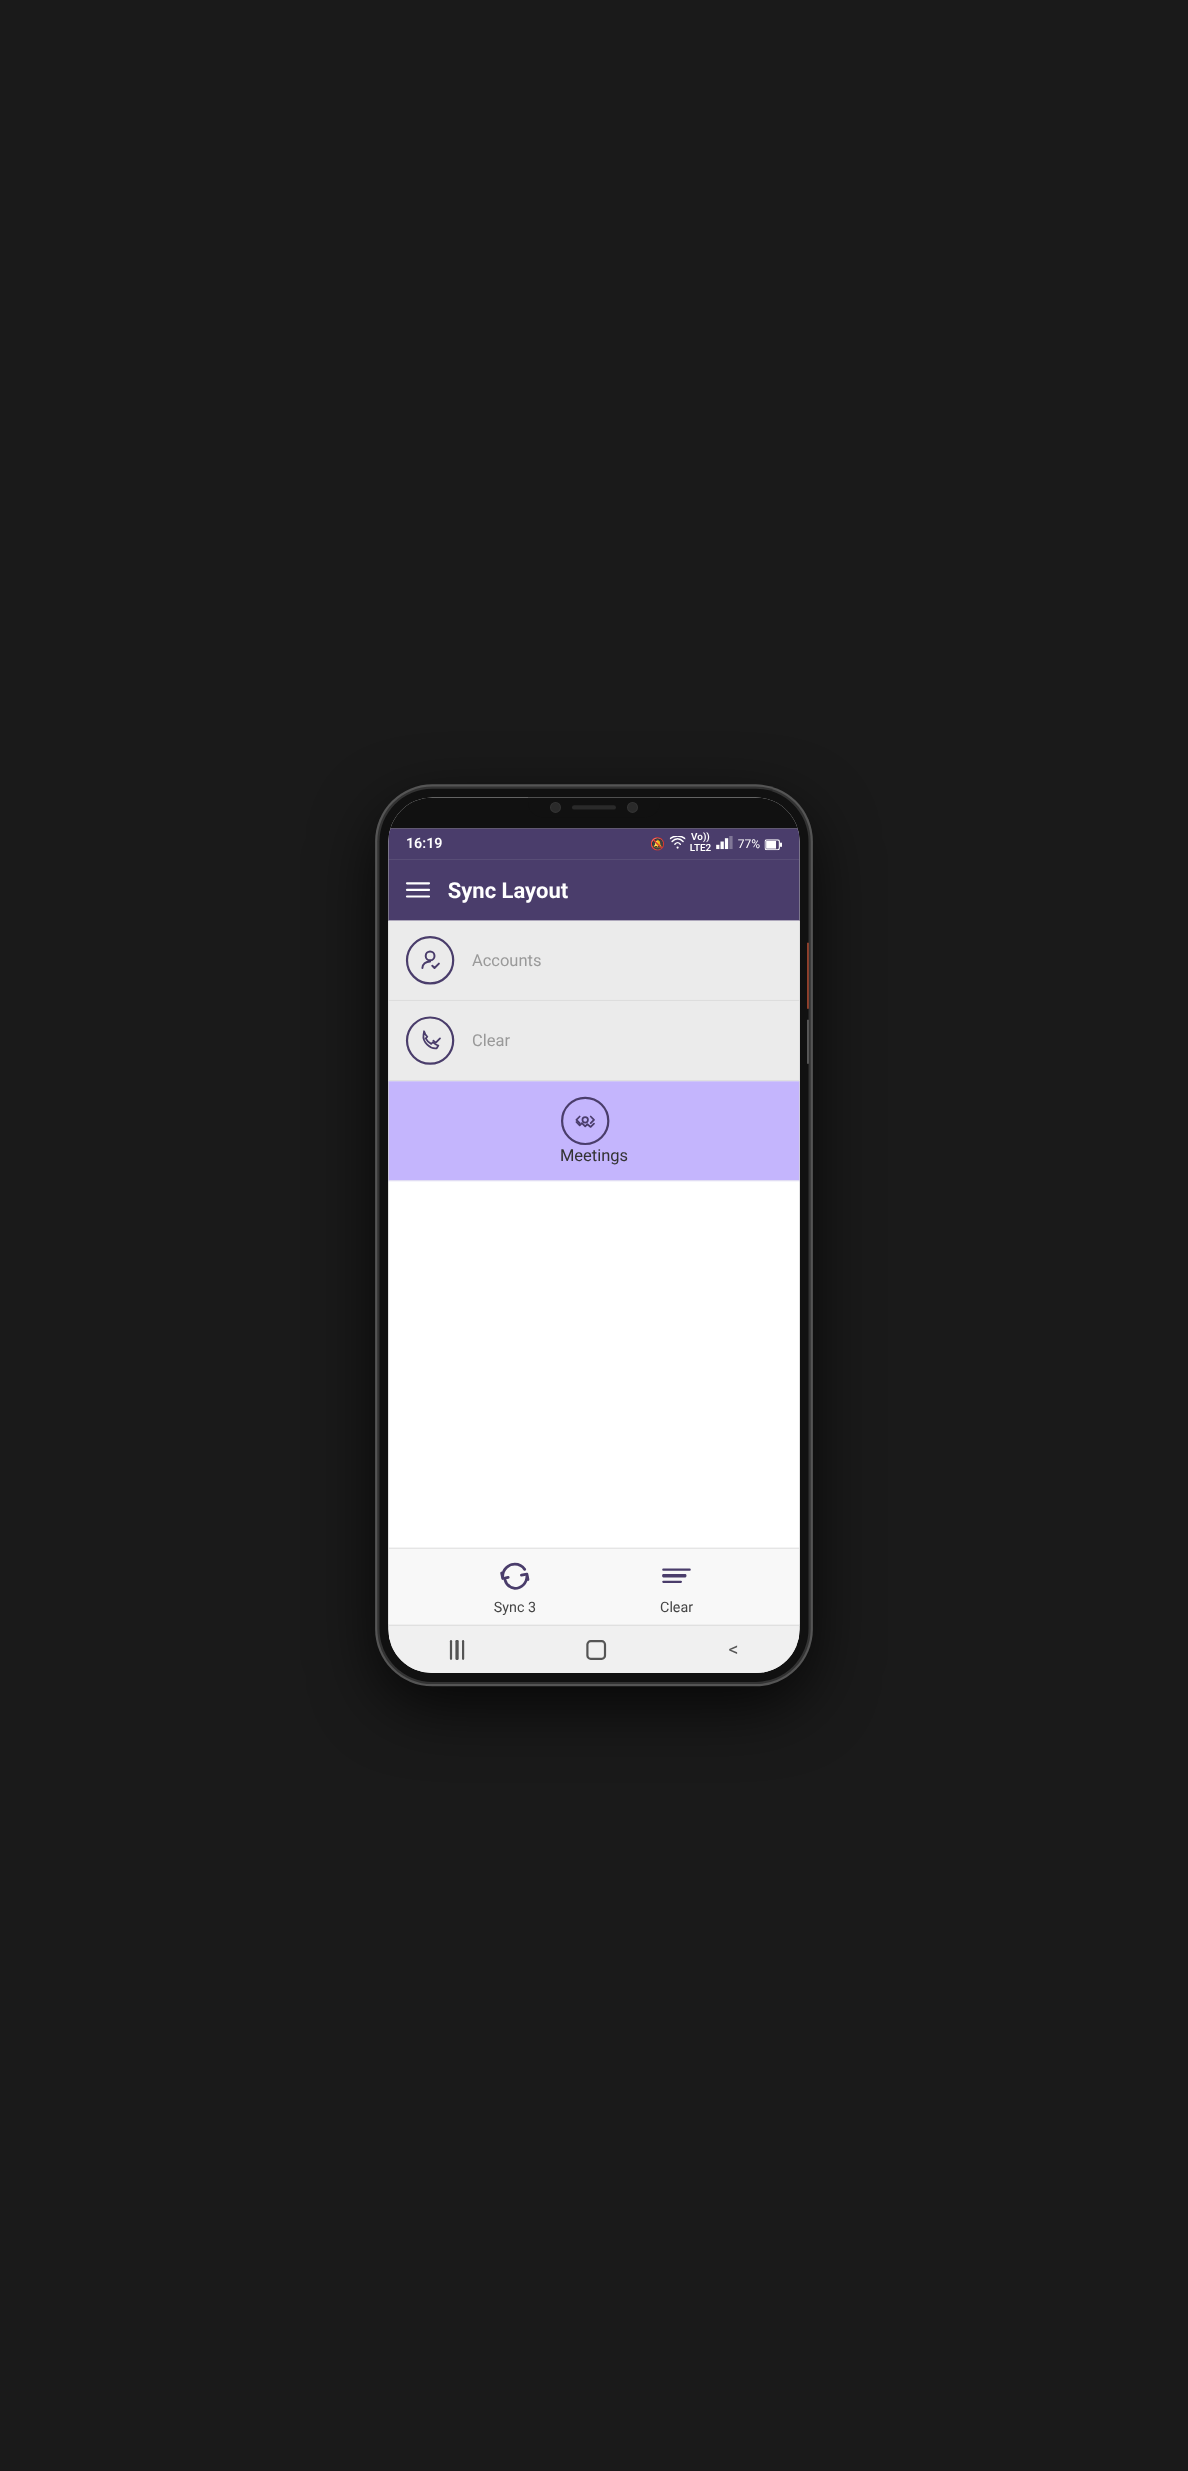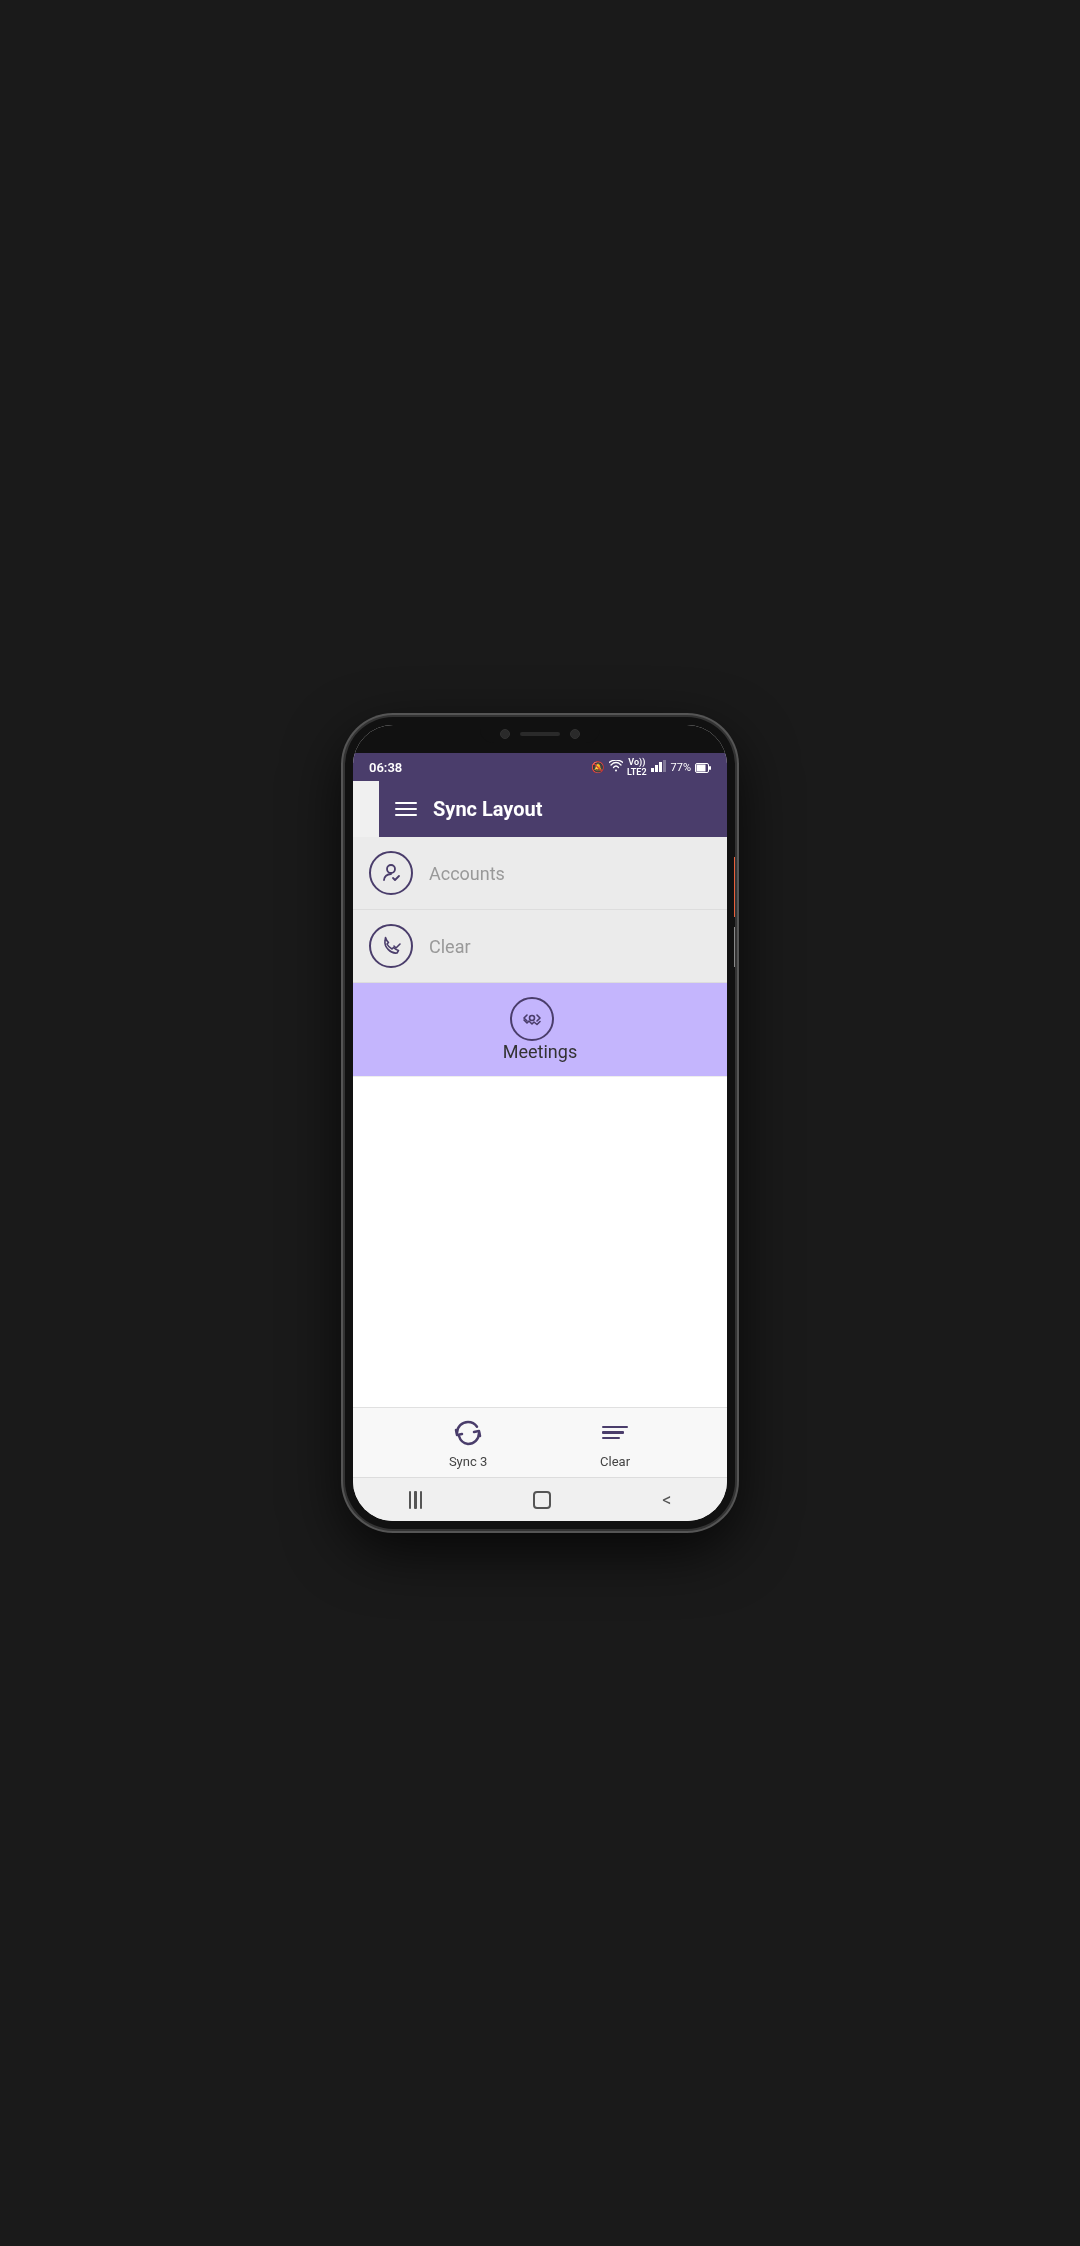--- a/index.html
+++ b/index.html
@@ -135,21 +135,20 @@
     }
 
     
     .app-bar {
       background: #4a3d6b;
       height: 56px;
       display: flex;
       align-items: center;
       padding: 0 16px;
       gap: 16px;
-      margin-left: 26px;
     }
 
     .hamburger {
       display: flex;
       flex-direction: column;
       gap: 4px;
       cursor: pointer;
     }
 
     .hamburger span {
@@ -204,21 +203,21 @@
       margin-right: 16px;
       flex-shrink: 0;
     }
 
     .list-item-icon svg {
       width: 24px;
       height: 24px;
     }
 
     .list-item-label {
-      font-size: 18px;
+      font-size: 15px;
       color: #999;
     }
 
     .list-item.active .list-item-label {
       color: #333;
     }
 
     .empty-content {
       flex: 1;
       background: white;
@@ -319,21 +318,21 @@
 
     <div class="notch-area">
       <div class="notch">
         <div class="camera"></div>
         <div class="speaker"></div>
         <div class="camera"></div>
       </div>
     </div>
 
     <div class="status-bar">
-      <span class="status-time">06:38</span>
+      <span class="status-time">16:19</span>
       <div class="status-icons">
 
         <span class="status-icon">🔕</span>
 
         <span class="status-icon">
           <svg width="14" height="12" viewBox="0 0 14 12" fill="none">
             <path d="M7 9.5a1 1 0 1 1 0 2 1 1 0 0 1 0-2z" fill="white"></path>
             <path d="M4.5 7.5C5.3 6.6 6.1 6 7 6s1.7.6 2.5 1.5" stroke="white" stroke-width="1.3" fill="none" stroke-linecap="round"></path>
             <path d="M2 5C3.5 3.3 5.1 2.5 7 2.5s3.5.8 5 2.5" stroke="white" stroke-width="1.3" fill="none" stroke-linecap="round"></path>
             <path d="M0 2.5C2 .8 4.4 0 7 0s5 .8 7 2.5" stroke="white" stroke-width="1.3" fill="none" stroke-linecap="round"></path>

